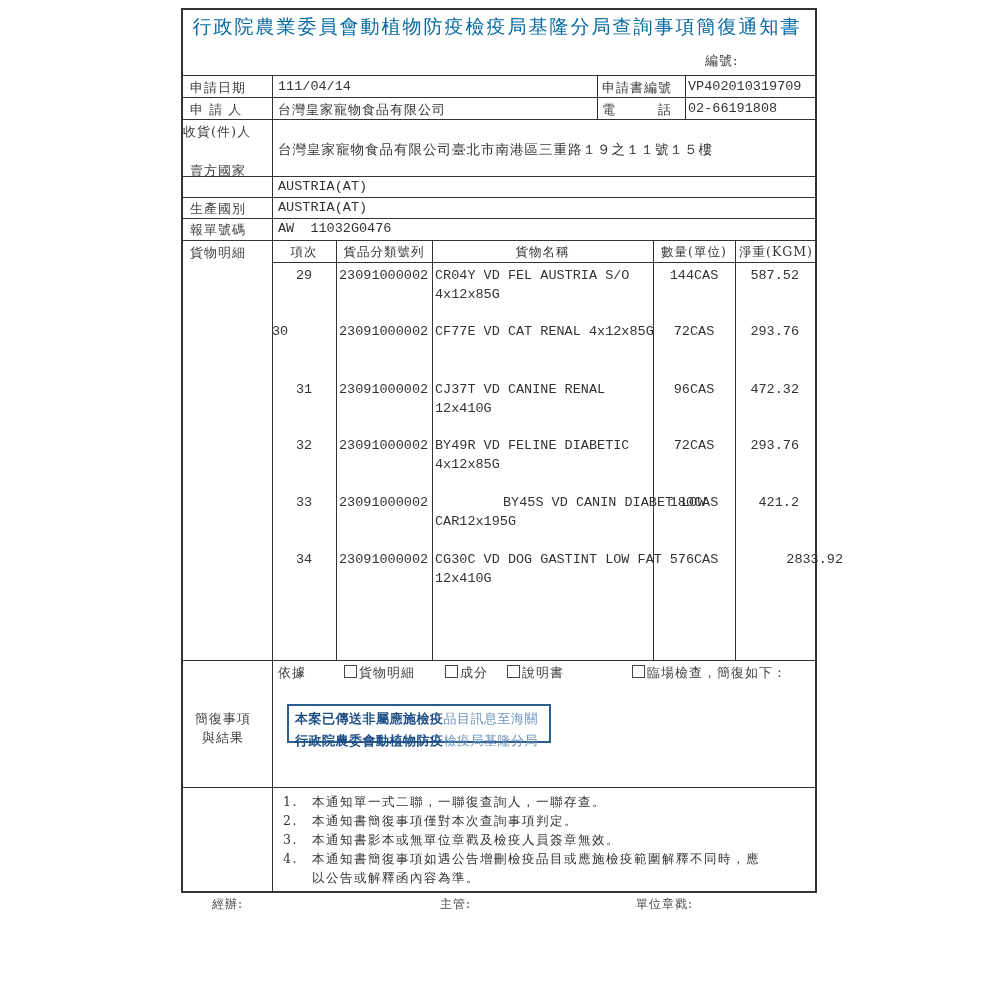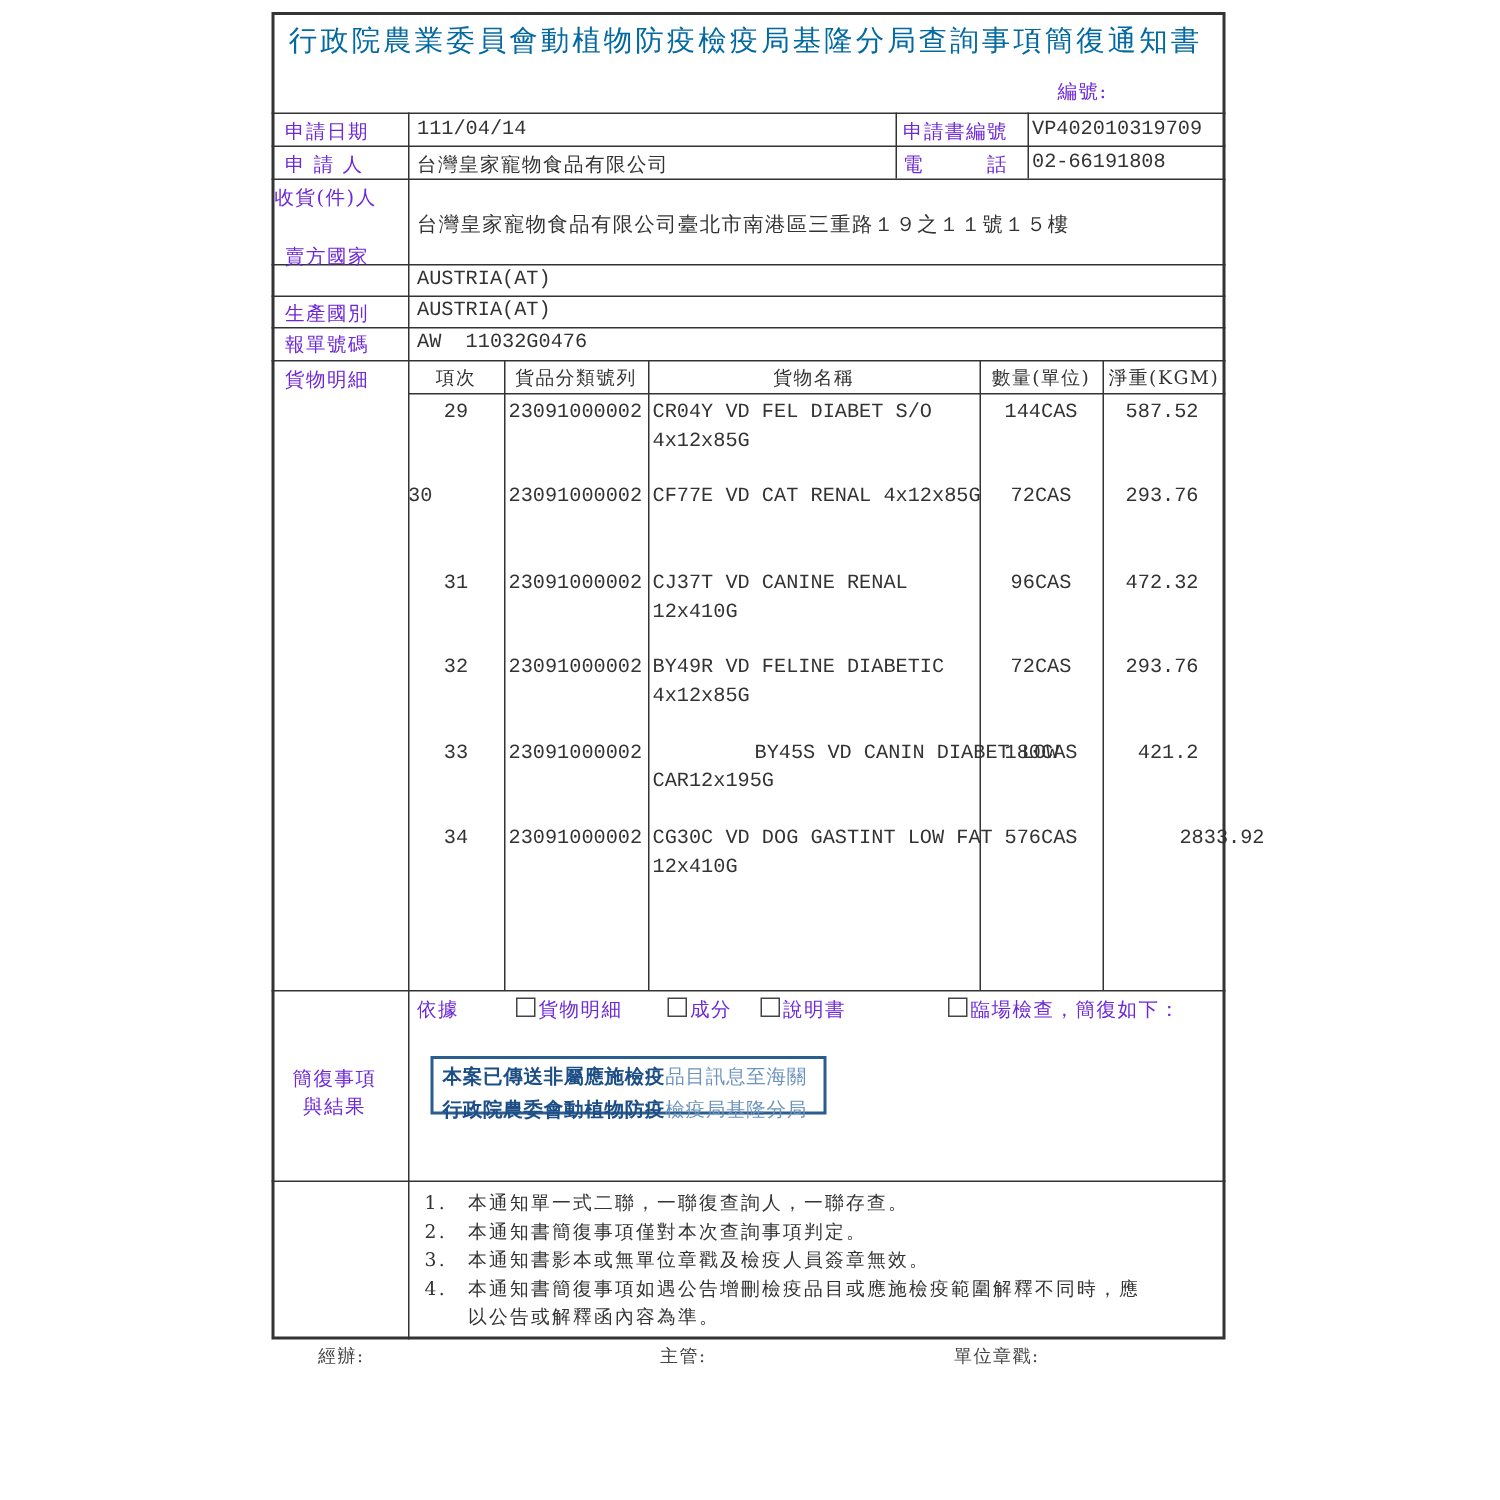--- a/index.html
+++ b/index.html
@@ -5,21 +5,21 @@
   html, body { margin:0; padding:0; }
   body {
     width:1000px; height:1000px; background:#ffffff; position:relative; overflow:hidden;
     font-family: "DejaVu Serif", "Liberation Serif", serif; color:#222;
   }
   .doc { position:absolute; left:181px; top:8px; width:636px; height:885px; border:2px solid #333; box-sizing:border-box; }
   .abs { position:absolute; }
   .hl { position:absolute; height:0; border-top:1.5px solid #333; }
   .vl { position:absolute; width:0; border-left:1.5px solid #333; }
   .title { position:absolute; left:0; top:6px; width:632px; text-align:center; font-size:19px; letter-spacing:2px; color:#0369a1; }
-  .lbl { position:absolute; font-size:13px; letter-spacing:1px; color:#6d28d9; }
+  .lbl { position:absolute; font-size:13px; letter-spacing:1px; color:#404040; }
   .val { position:absolute; font-family:"Liberation Mono","DejaVu Sans Mono",monospace; font-size:13.5px; color:#333; }
   .valcn { position:absolute; font-size:13px; color:#333; letter-spacing:1px; }
   .cell { position:absolute; font-family:"Liberation Mono","DejaVu Sans Mono",monospace; font-size:13.5px; color:#333; line-height:19px; }
   .hdr { position:absolute; font-size:12.5px; color:#333; text-align:center; letter-spacing:1px; }
   .box { display:inline-block; width:11px; height:11px; border:1px solid #444; vertical-align:-1px; margin-right:2px; }
   .stamp { position:absolute; left:287px; top:704px; width:264px; height:39px; border:2.5px solid #2b5d8f; box-sizing:border-box; padding:2px 6px; color:#1d4f86; font-size:13px; line-height:22px; font-weight:bold; letter-spacing:0.5px; }
   .stamp .faded { color:#6b93bd; font-weight:normal; }
   .note { position:absolute; font-size:12.5px; color:#333; letter-spacing:1.5px; line-height:19px; }
   .sig { position:absolute; top:896px; font-size:12px; color:#444; letter-spacing:1px; }
 </style>
@@ -78,21 +78,21 @@
 
 <div class="hdr" style="left:272px;top:244px;width:64px;">項次</div>
 <div class="hdr" style="left:336px;top:244px;width:96px;">貨品分類號列</div>
 <div class="hdr" style="left:432px;top:244px;width:221px;">貨物名稱</div>
 <div class="hdr" style="left:653px;top:244px;width:82px;">數量(單位)</div>
 <div class="hdr" style="left:735px;top:244px;width:82px;">淨重(KGM)</div>
 
 <div>
   <div class="cell" style="left:272px;top:266px;width:64px;text-align:center;">29</div>
   <div class="cell" style="left:339px;top:266px;">23091000002</div>
-  <div class="cell" style="left:435px;top:266px;">CR04Y VD FEL DIABET S/O</div>
+  <div class="cell" style="left:435px;top:266px;">CR04Y VD FEL AUSTRIA S/O</div>
   <div class="cell" style="left:435px;top:285px;">4x12x85G</div>
   <div class="cell" style="left:653px;top:266px;width:82px;text-align:center;">144CAS</div>
   <div class="cell" style="left:735px;top:266px;width:64px;text-align:right;">587.52</div>
 </div>
 <div>
   <div class="cell" style="left:272px;top:322px;width:64px;text-align:left;">30</div>
   <div class="cell" style="left:339px;top:322px;">23091000002</div>
   <div class="cell" style="left:435px;top:322px;">CF77E VD CAT RENAL 4x12x85G</div>
   <div class="cell" style="left:653px;top:322px;width:82px;text-align:center;">72CAS</div>
   <div class="cell" style="left:735px;top:322px;width:64px;text-align:right;">293.76</div>

